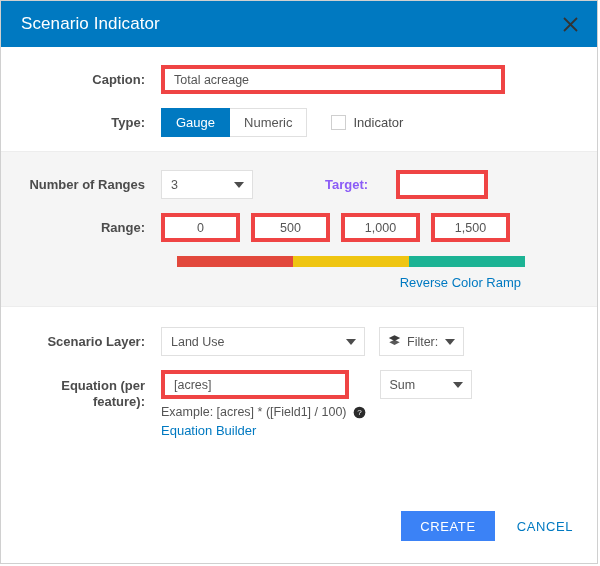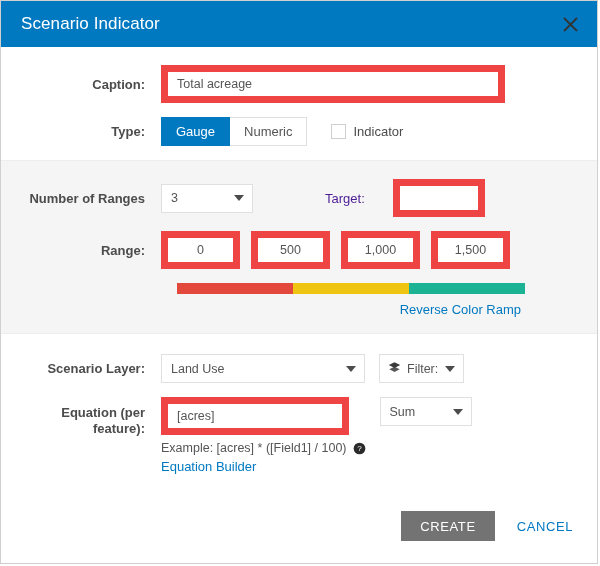--- a/index.html
+++ b/index.html
@@ -75,29 +75,29 @@
     box-sizing: border-box;
     font-size: 13px;
     font-weight: bold;
     color: #4c4c4c;
     line-height: 15px;
   }
   .label.multiline { line-height: 16px; }
 
   
   .textbox {
-    border: 7px solid #ef4444;
+    border: 4px solid #ef4444;
     background: #ffffff;
     height: 29px;
     box-sizing: border-box;
     font-size: 12.5px;
     color: #555555;
     display: flex;
     align-items: center;
-    padding: 12px 9px;
+    padding: 0 9px;
   }
   .textbox.caption { width: 344px; }
   .textbox.target  { width: 92px; }
   .textbox.range   { width: 79px; justify-content: center; }
   .textbox.equation{ width: 188px; }
 
   .select {
     border: 1px solid #e0e0e0;
     background: #ffffff;
     height: 29px;
@@ -159,22 +159,22 @@
   }
   .checkwrap .ctext {
     font-size: 13px;
     color: #4c4c4c;
     margin-left: 7px;
   }
 
   
   .target-label {
     font-size: 13px;
-    font-weight: normal;
-    color: #4c1d95;
+    font-weight: bold;
+    color: #8b5cf6;
     margin-left: 72px;
     margin-right: 28px;
   }
 
   
   .range-group { display: flex; gap: 11px; }
 
   
   .ramp-row {
     display: flex;
@@ -235,21 +235,21 @@
 
   
   .footer {
     margin-top: auto;
     display: flex;
     align-items: center;
     justify-content: flex-end;
     padding: 0 24px 22px 0;
   }
   .btn-primary {
-    background: #737373;
+    background: #3b82f6;
     color: #ffffff;
     font-size: 13px;
     letter-spacing: .6px;
     height: 30px;
     padding: 0 19px;
     display: flex;
     align-items: center;
     cursor: pointer;
     border: none;
     font-family: "Liberation Sans", sans-serif;

